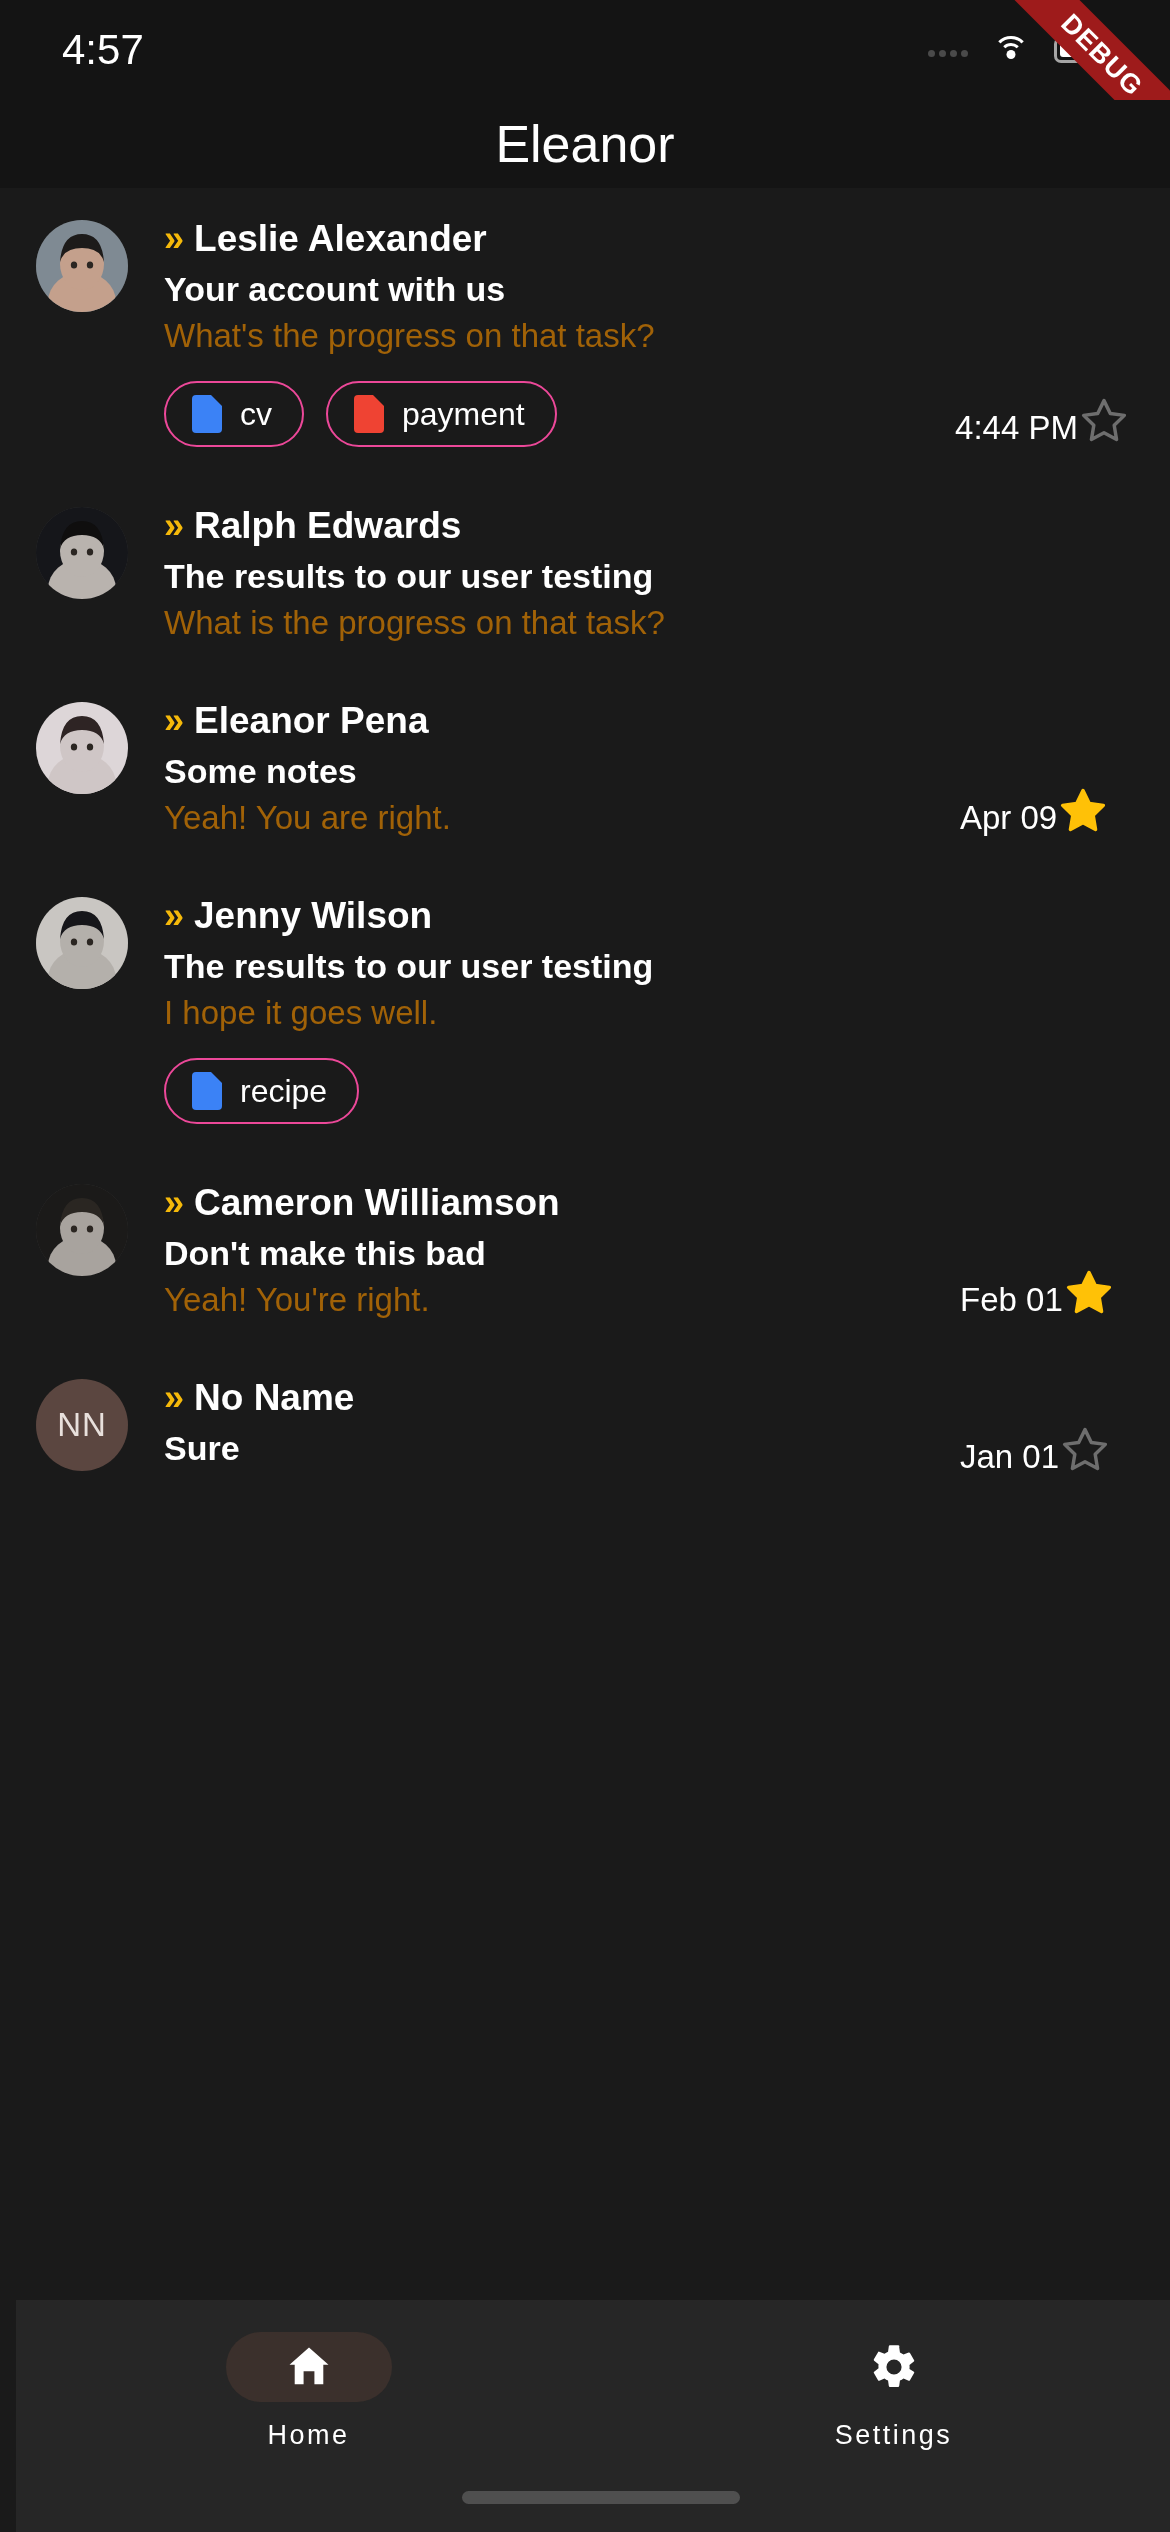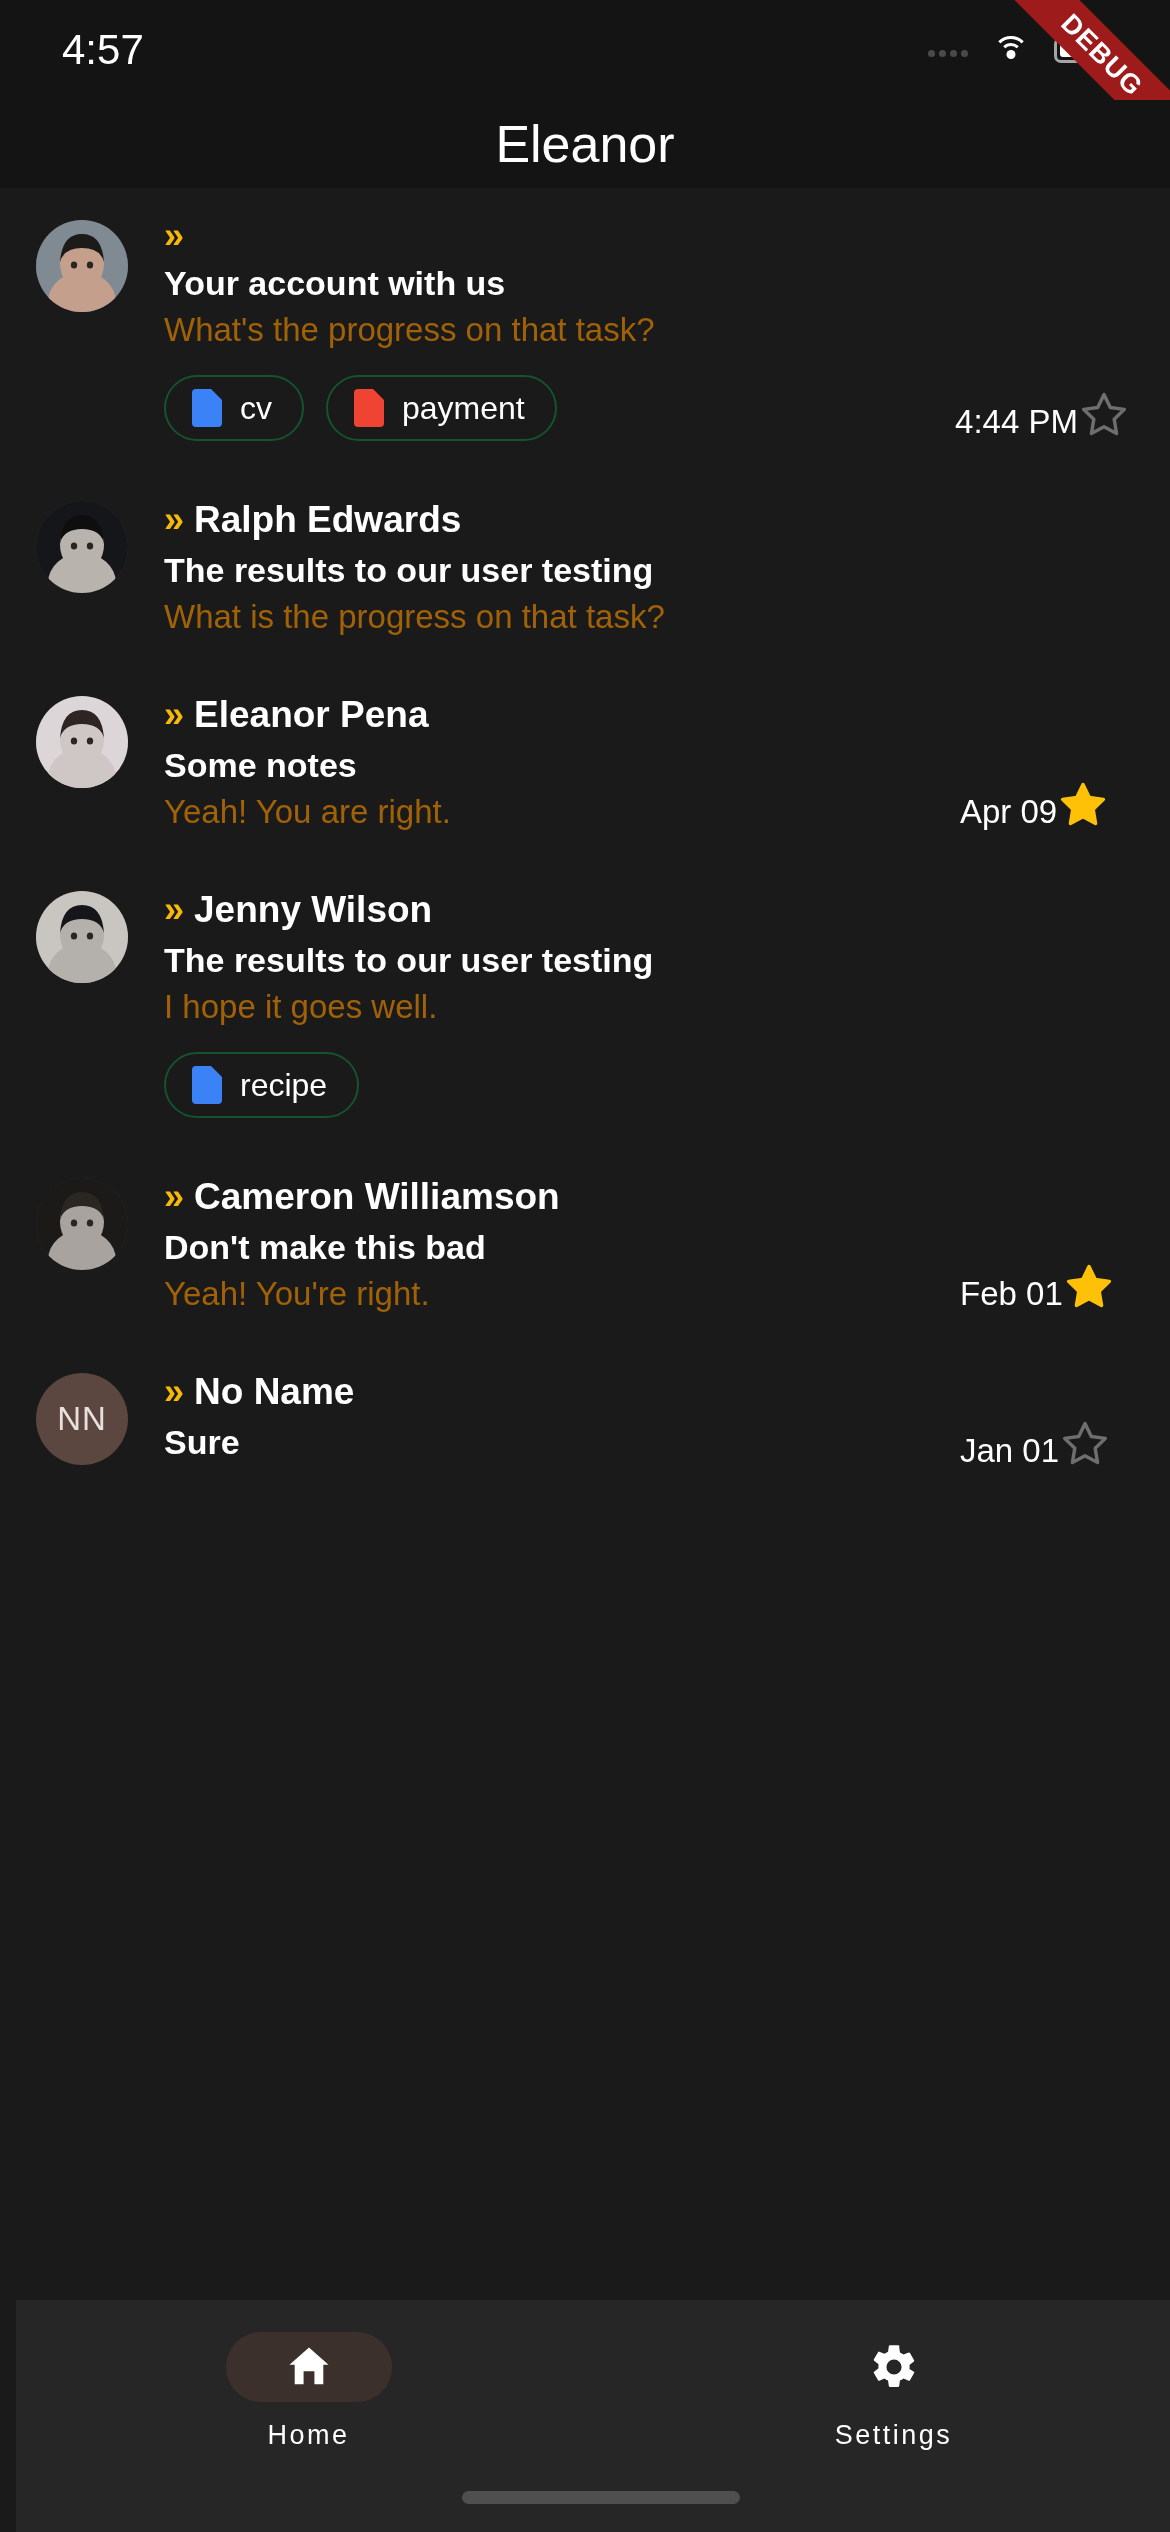--- a/index.html
+++ b/index.html
@@ -93,21 +93,21 @@
          letter-spacing:-4px; display:inline-block; }
   .name{ font-size:37px; font-weight:700; color:#ffffff; white-space:nowrap; }
   .subject{ font-size:34px; font-weight:700; color:#ffffff; margin-bottom:8px;
             white-space:nowrap; overflow:hidden; }
   .preview{ font-size:33px; font-weight:400; color:#a16207; white-space:nowrap;
             overflow:hidden; }
 
   .chips{ display:flex; gap:22px; margin-top:26px; }
   .chip{
     display:inline-flex; align-items:center; gap:18px;
-    border:2px solid #14532d; border-radius:36px;
+    border:2px solid #ec4899; border-radius:36px;
     padding:12px 30px 12px 26px;
     background:transparent;
   }
   .chip .doc{
     width:30px; height:38px; flex:0 0 30px; position:relative;
     border-radius:4px 0 4px 4px;
   }
   .chip .doc.blue{ background:#3b82f6; }
   .chip .doc.red{ background:#ef4333; }
   .chip .doc::after{
@@ -190,20 +190,21 @@
           <ellipse cx="46" cy="82" rx="34" ry="30" fill="#c4a08c"></ellipse>
           <ellipse cx="46" cy="44" rx="22" ry="26" fill="#c4a08c"></ellipse>
           <path d="M24 42 q2-28 22-28 q20 0 22 28 q-4-14-22-14 q-18 0-22 14Z" fill="#1d1b1a"></path>
           <ellipse cx="38" cy="45" rx="3.2" ry="3.6" fill="#2b2622"></ellipse>
           <ellipse cx="54" cy="45" rx="3.2" ry="3.6" fill="#2b2622"></ellipse>
         </svg>
       </div>
       <div class="msg-body">
         <div class="name-line">
           <span class="chev">»</span>
+          <span class="name">Leslie Alexander</span>
         </div>
         <div class="subject">Your account with us</div>
         <div class="preview">What's the progress on that task?</div>
         <div class="chips">
           <div class="chip">
             <span class="doc blue"></span>
             <span class="label">cv</span>
           </div>
           <div class="chip">
             <span class="doc red"></span>

